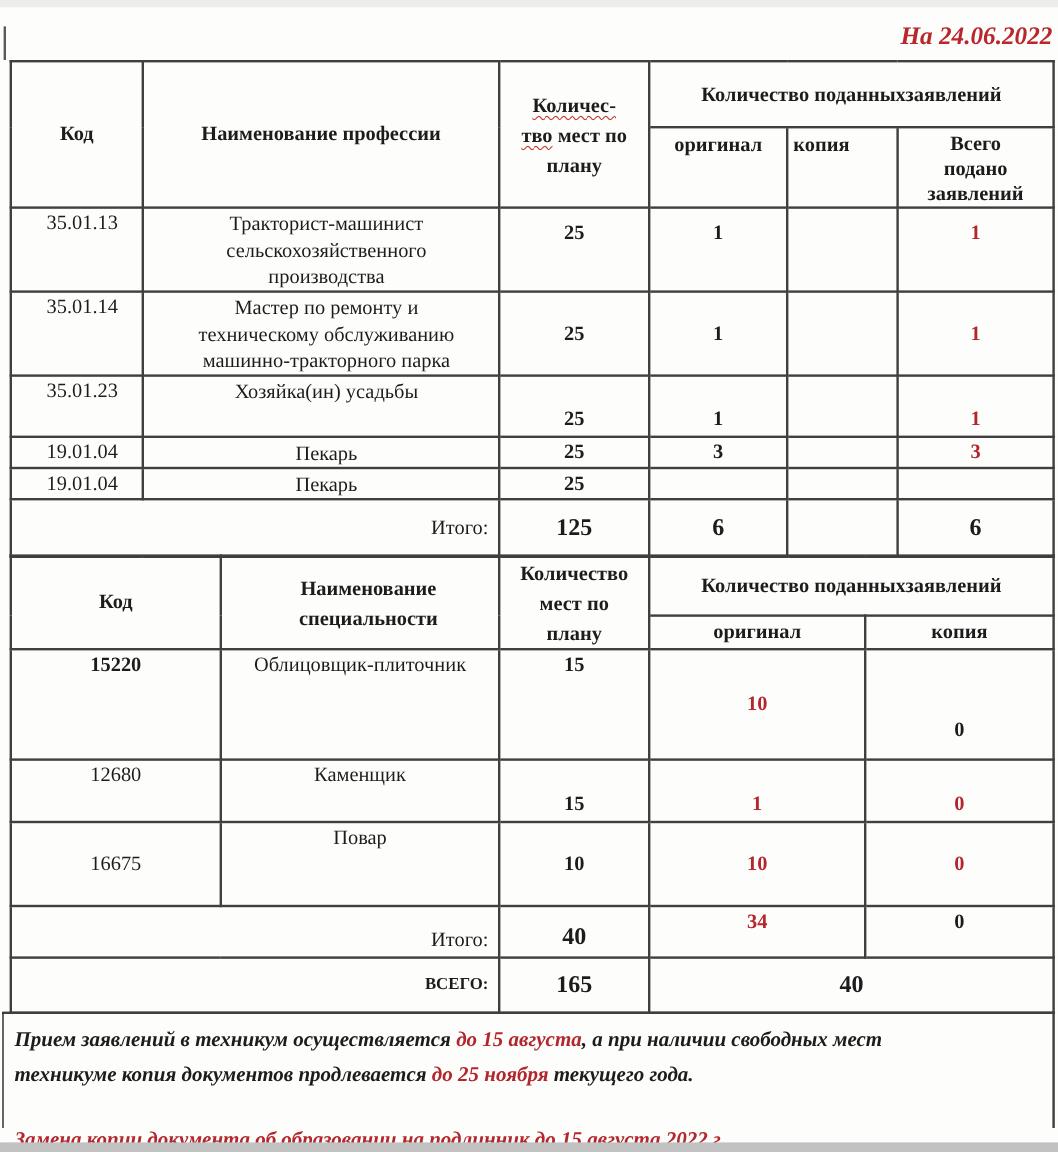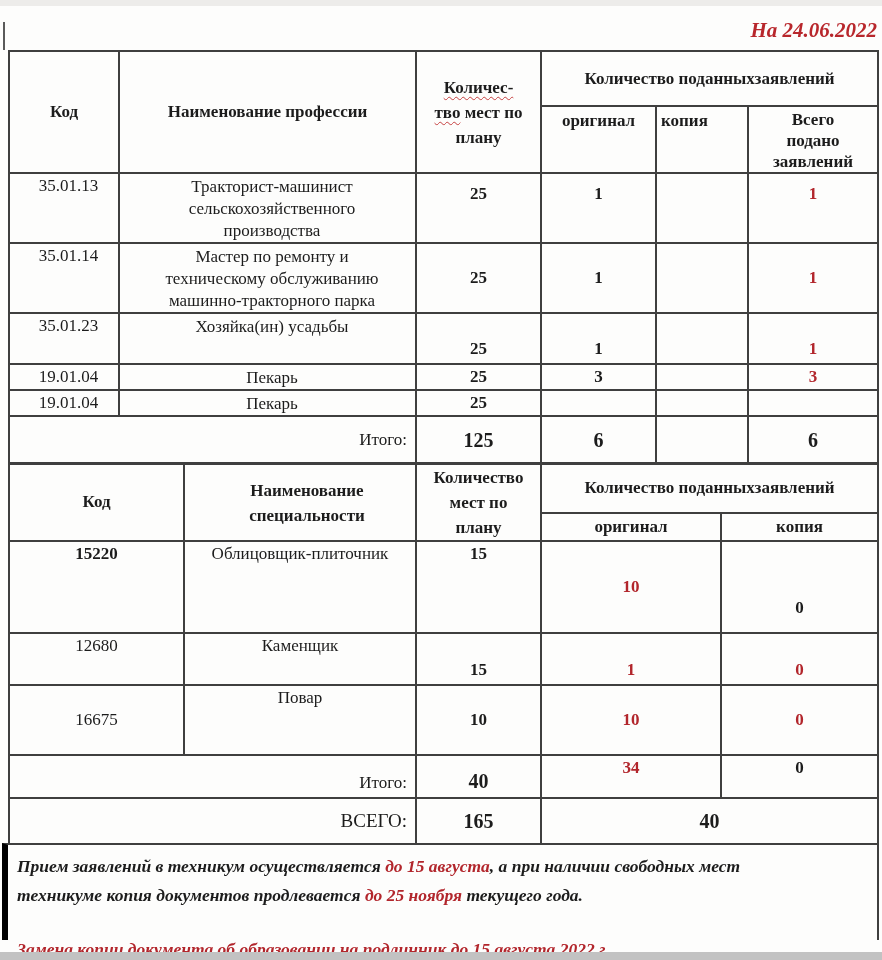--- a/index.html
+++ b/index.html
@@ -60,21 +60,21 @@
     text-decoration-color:#c64040; text-decoration-thickness:1px; text-underline-offset:3px;
   }
   .t1 .sub-orig { vertical-align:top; padding-top:4px; text-align:center; }
   .t1 .sub-copy { vertical-align:top; padding-top:4px; text-align:left; padding-left:4px; }
   .t1 .sub-total{ vertical-align:top; padding-top:2px; text-align:center; }
   .t2 .copy-low { vertical-align:bottom; padding-bottom:14px; }
   .label-cell { font-size:17px; }
 
   .footer-box {
     position:absolute; top:843px; left:2px; width:877px; height:97px;
-    border-top:2px solid #3f3f3f; border-left:6px solid #000000; border-right:2px solid #3f3f3f;
+    border-top:2px solid #3f3f3f; border-left:1px solid #000000; border-right:2px solid #3f3f3f;
     padding:7px 10px 0 9px;
     font-weight:bold; font-style:italic; font-size:17.5px; line-height:29px;
   }
   .footer-box .note-line { display:block; }
   .replacement-note { margin-top:25px; color:#b2262c; }
 </style>
 </head>
 <body>
 
 <div class="page">
@@ -234,21 +234,21 @@
       </tr>
 
       <tr class="rt">
         <td colspan="2" class="cell-right v-bot label-cell">Итого:</td>
         <td class="num big v-bot">40</td>
         <td class="num red v-top">34</td>
         <td class="num v-top">0</td>
       </tr>
 
       <tr class="rg">
-        <td colspan="2" class="cell-right" style="font-weight:normal;font-size:19px">ВСЕГО:</td>
+        <td colspan="2" class="cell-right" style="font-weight:bold;font-size:14px">ВСЕГО:</td>
         <td class="num big">165</td>
         <td colspan="2" class="num big">40</td>
       </tr>
     </tbody>
   </table>
 
   <div class="footer-box">
     <div>
       <span class="note-line"><i style="font-style:inherit">Прием заявлений в техникум  осуществляется </i><i style="font-style:inherit" class="red">до 15 августа</i><i style="font-style:inherit">, а при наличии свободных мест</i></span>
       <span class="note-line"><i style="font-style:inherit">техникуме копия документов продлевается </i><i style="font-style:inherit" class="red">до 25 ноября</i><i style="font-style:inherit"> текущего года.</i></span>

